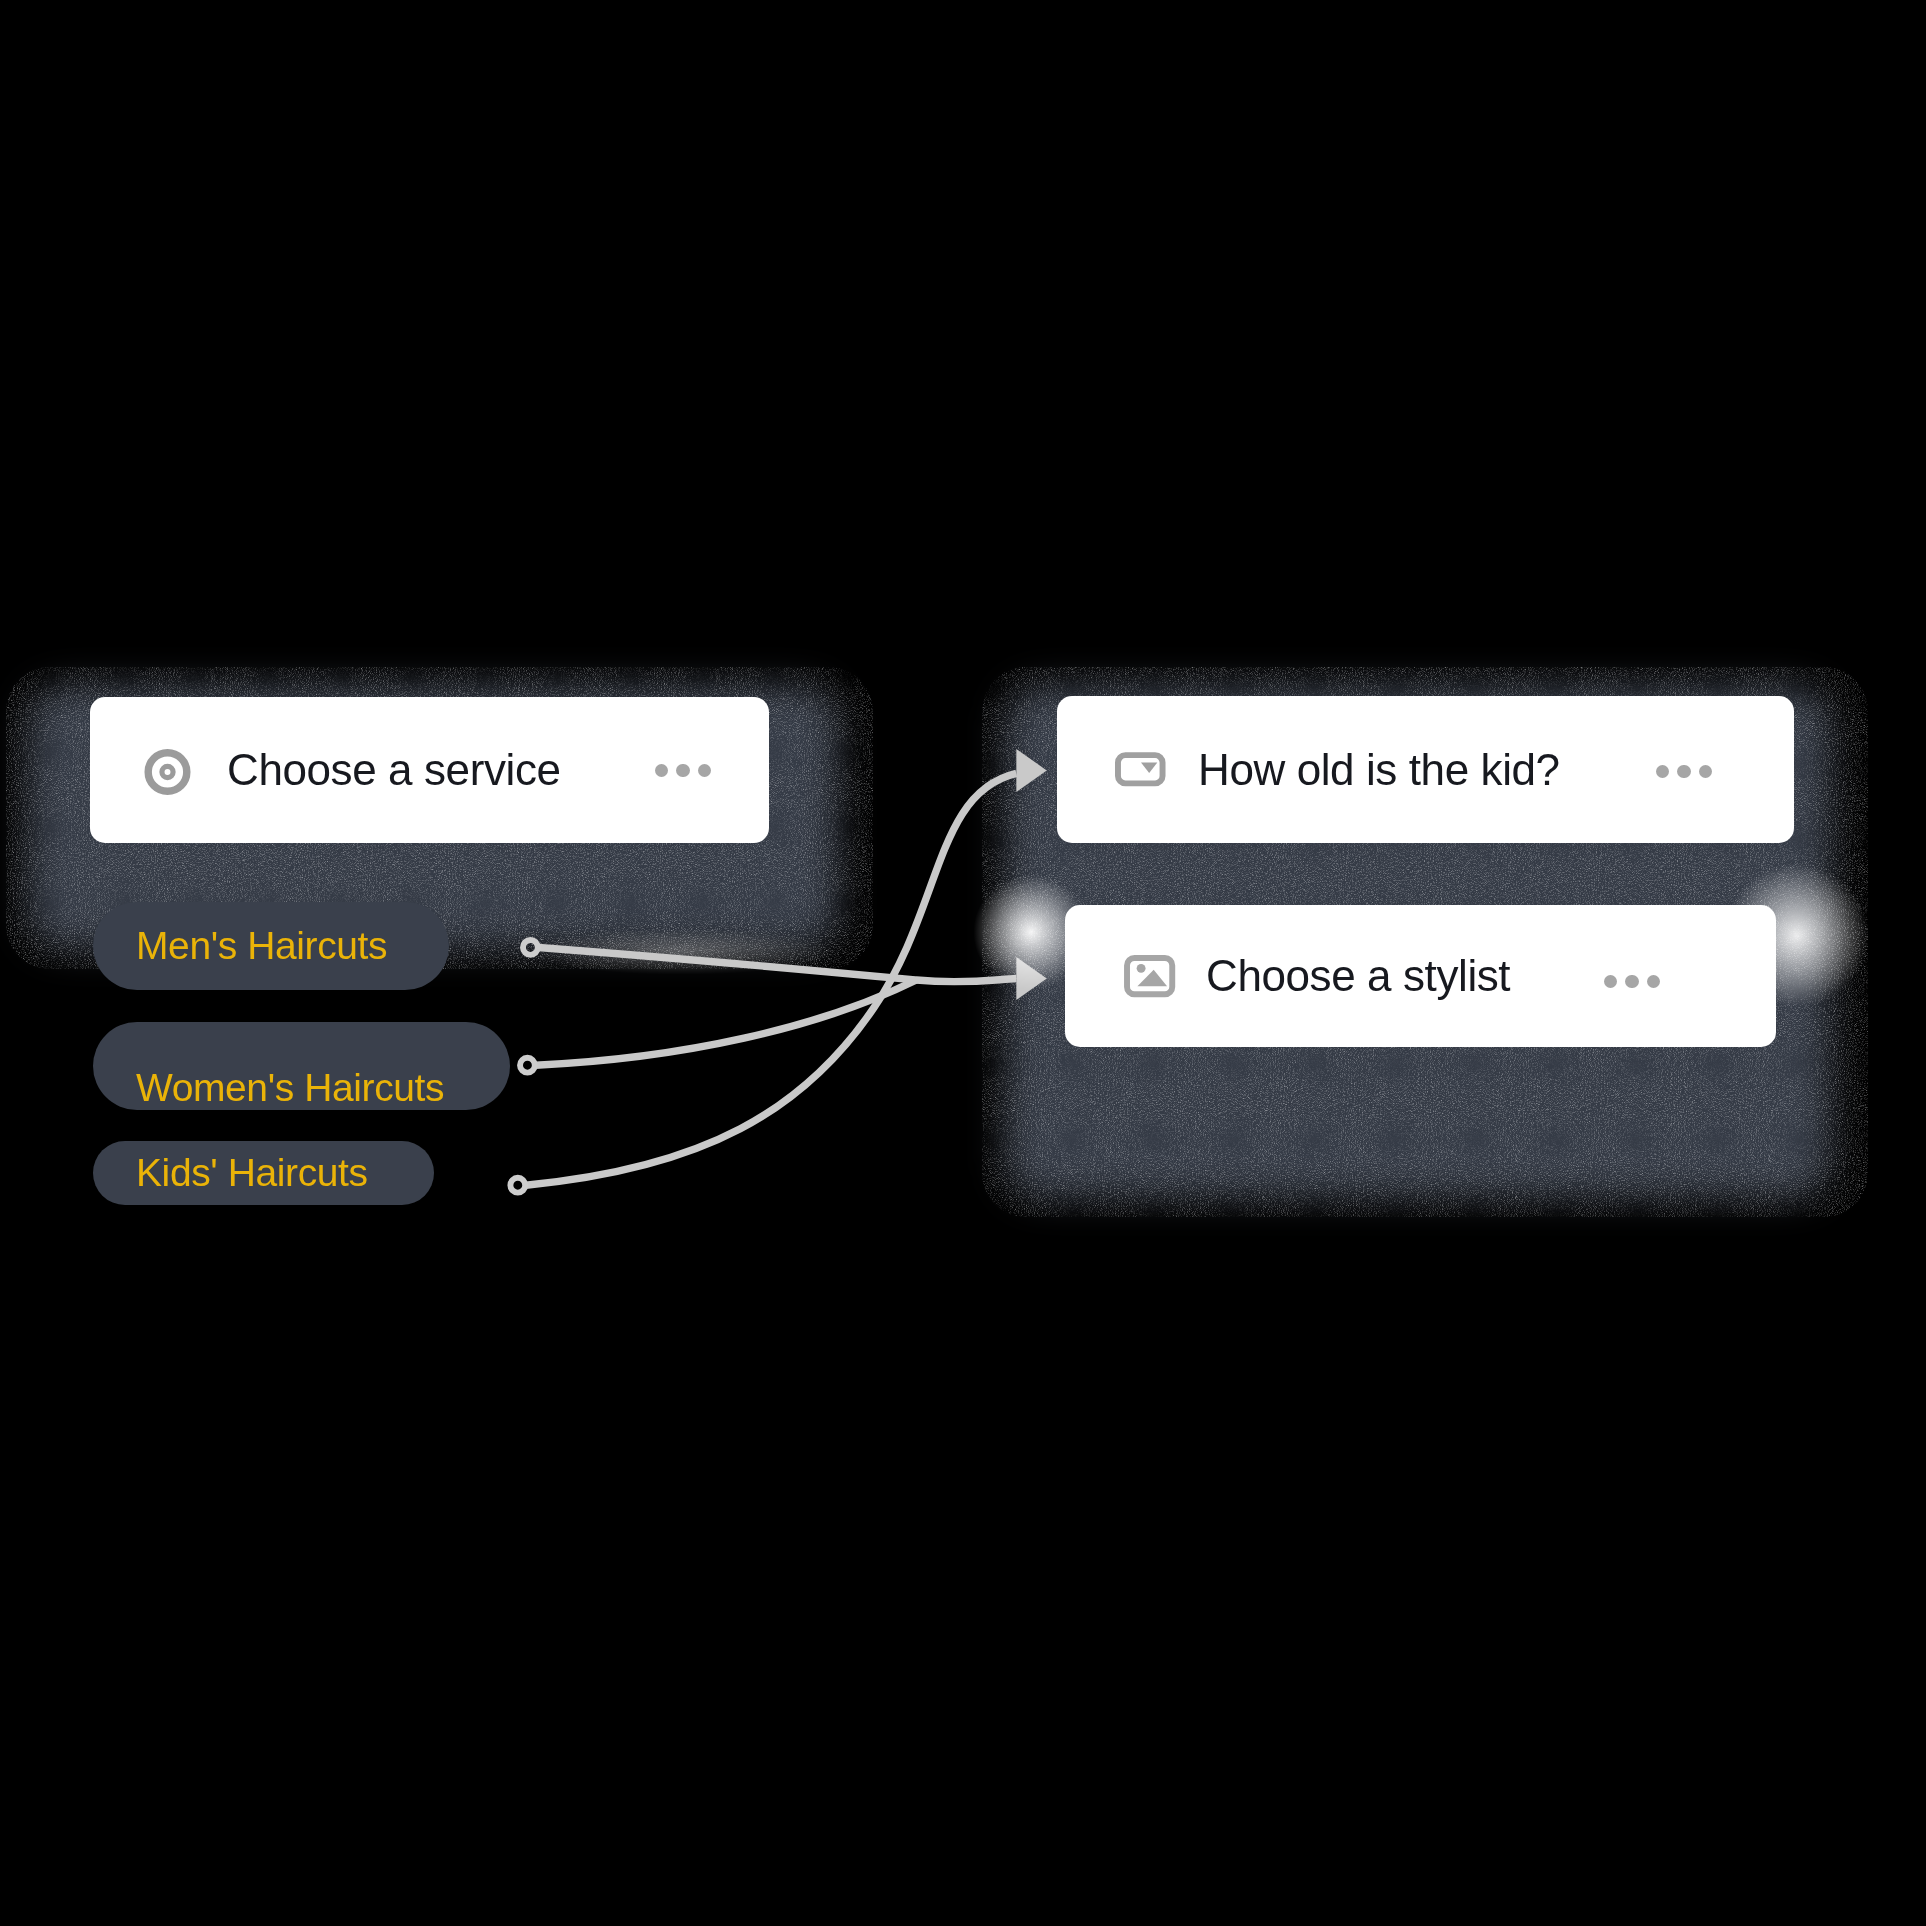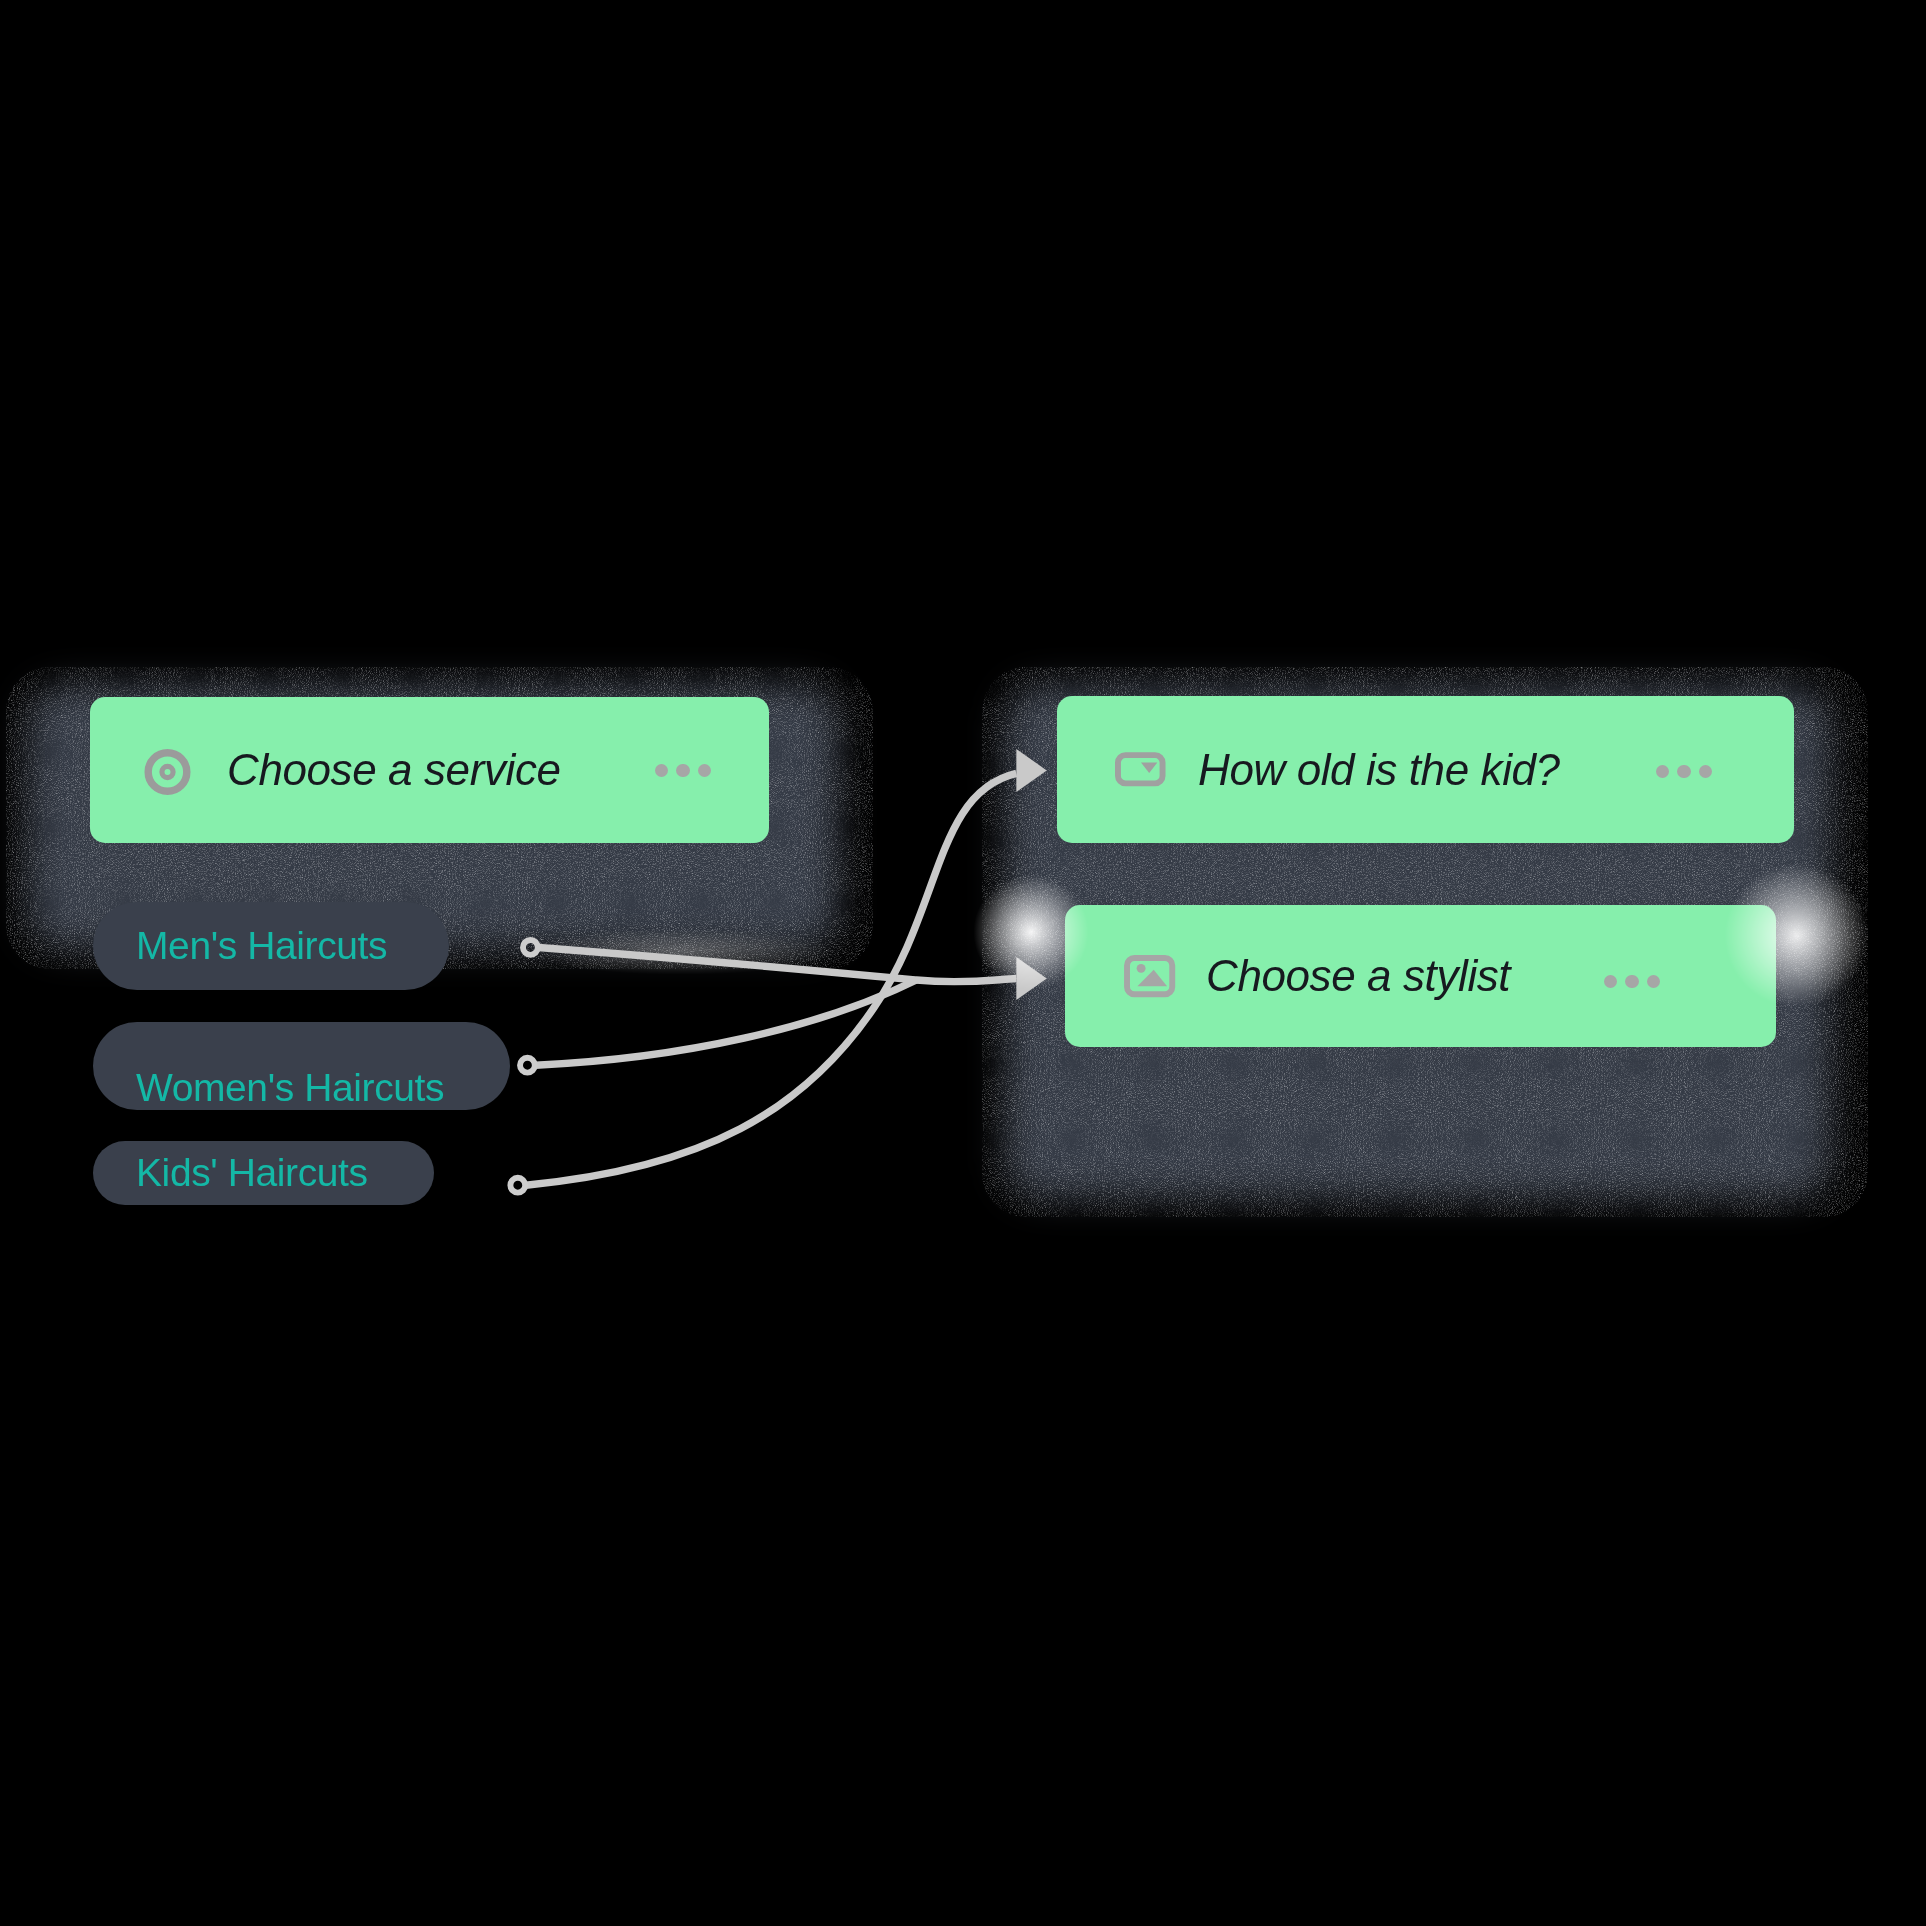--- a/index.html
+++ b/index.html
@@ -12,42 +12,42 @@
   .blob-left{left:28px;top:686px;width:810px;height:262px;}
   .blob-right{left:1006px;top:686px;width:824px;height:511px;}
   
   .grainwrap{position:absolute;overflow:hidden;border-radius:44px;opacity:.55;}
   .grain-left{left:6px;top:667px;width:867px;height:302px;}
   .grain-right{left:982px;top:667px;width:886px;height:550px;}
   .grainwrap svg{display:block;}
   
   .connector-layer{position:absolute;left:0;top:0;width:1926px;height:1926px;}
   
-  .card{position:absolute;background:#86efac;border-radius:15px;font-style:italic;}
+  .card{position:absolute;background:#ffffff;border-radius:15px;}
   .card-service{left:90px;top:697px;width:679px;height:146px;}
   .card-age{left:1057px;top:696px;width:737px;height:147px;}
   .card-stylist{left:1057px;top:905px;width:711px;height:142px;margin-left:8px;}
   .card-label{
     position:absolute;top:50%;transform:translateY(-50%);
     font-size:44px;letter-spacing:-0.4px;color:#17191f;white-space:nowrap;
   }
   .card-service .card-label{left:137px;}
   .card-age .card-label{left:141px;}
   .card-stylist .card-label{left:141px;}
   .card-icon{position:absolute;}
   .menu-dots{position:absolute;display:flex;gap:8.1px;}
   .menu-dots i{width:13.3px;height:13.3px;border-radius:50%;background:#a6a6a6;display:block;}
   .card-service .menu-dots{left:565px;top:67px;}
   .card-age .menu-dots{left:599px;top:69px;}
   .card-stylist .menu-dots{left:539px;top:70px;}
   
   .pill{
     position:absolute;background:#3a404c;border-radius:46px;
     display:flex;align-items:center;padding-left:43px;box-sizing:border-box;
-    font-size:39px;letter-spacing:-0.4px;color:#14b8a6;white-space:nowrap;
+    font-size:39px;letter-spacing:-0.4px;color:#eab308;white-space:nowrap;
   }
   .pill-men{left:93px;top:902px;width:356px;height:88px;}
   .pill-women{left:93px;top:1022px;width:417px;height:88px;align-items:flex-end;}
   .pill-kids{left:93px;top:1141px;width:341px;height:64px;}
   
   .glow{position:absolute;mix-blend-mode:screen;pointer-events:none;}
   .glow-arrow2{left:957px;top:858px;width:148px;height:148px;
     background:radial-gradient(circle,rgba(255,255,255,0.95) 0%,rgba(255,255,255,0) 55%);}
   .glow-card2-right{left:1704px;top:843px;width:185px;height:185px;
     background:radial-gradient(circle,rgba(255,255,255,0.9) 0%,rgba(255,255,255,0) 55%);}

